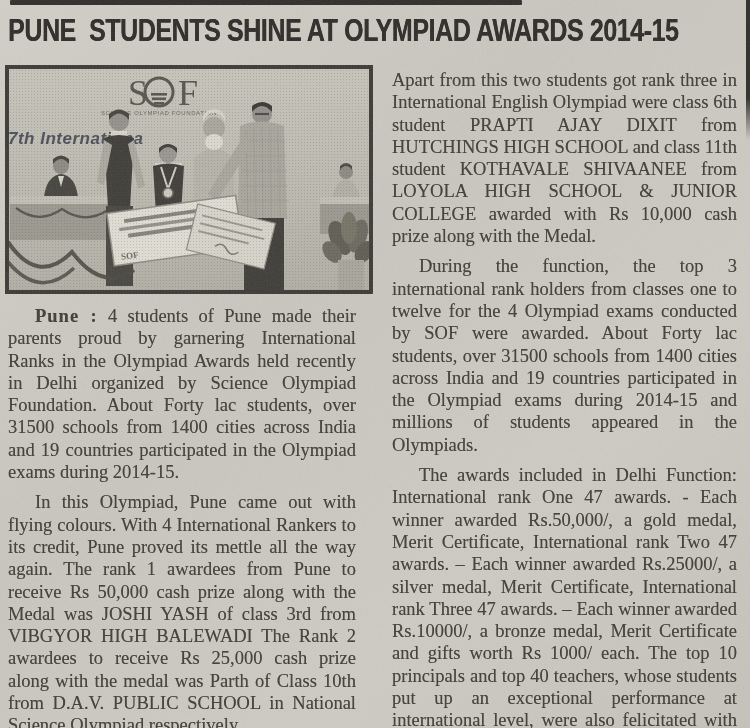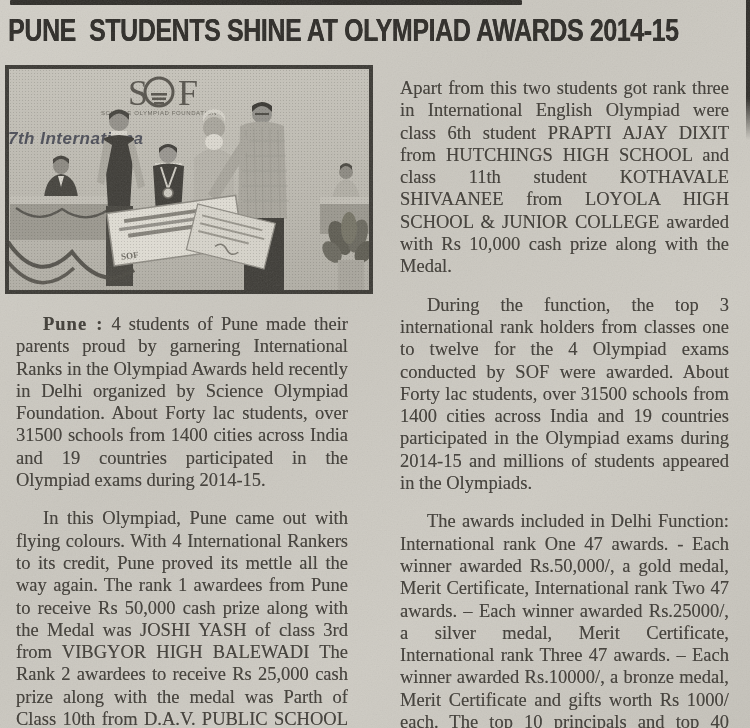--- a/index.html
+++ b/index.html
@@ -36,21 +36,21 @@
     background-size:3px 3px;
   }
   .col{
     position:absolute;
     font-size:18.5px;line-height:22.3px;text-align:justify;
     color:#403d37;
     text-shadow:0 0 0.5px rgba(64,61,55,0.55);
   }
   .col-left{left:0;top:297px;width:364px;}
   .col-right{left:384px;top:61px;width:361px;}
-  .col p{margin:16px;text-indent:27px;}
+  .col p{margin:8px;text-indent:27px;}
   .col p.no-indent{text-indent:0;}
   .lead{font-weight:700;letter-spacing:1px;}
   .grain{position:absolute;inset:0;pointer-events:none;}
 </style>
 </head>
 <body>
 
 <div class="top-rule"></div>
 <div class="edge-rule"></div>
 

